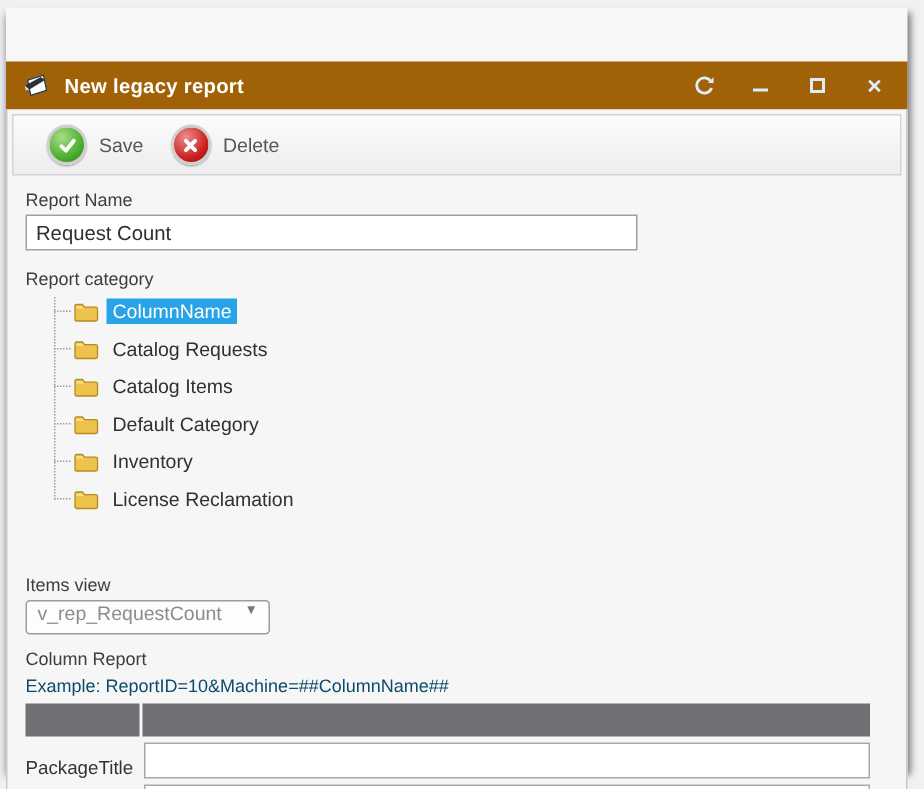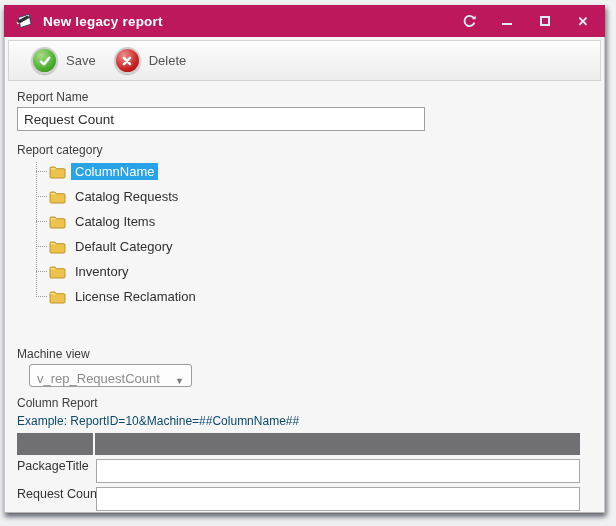--- a/index.html
+++ b/index.html
@@ -11,23 +11,23 @@
     overflow:hidden;
   }
   .window {
     position:absolute; left:4px; top:5px;
     width:601px; height:508px;
     background:#f7f7f7;
     box-shadow:0 4px 5px rgba(40,50,70,.55), 3px 3px 4px rgba(0,0,0,.25);
   }
   
   .titlebar {
-    height:32px; background:#be185d;
+    height:32px; background:#a16207;
     display:flex; align-items:center;
-    padding:0 10px; color:#fff;
+    padding:0 10px; color:#fff;margin-top:36px;
   }
   .title-icon { width:20px; height:18px; margin-right:9px; display:flex; }
   .titlebar-text { font-size:13.5px; font-weight:bold; letter-spacing:.2px; flex:1; }
   .win-controls { display:flex; align-items:center; gap:22px; margin-right:4px; }
   .win-btn { color:#dcecf9; cursor:pointer; display:flex; align-items:center; justify-content:center; width:16px; height:16px; }
   .min-glyph { width:10px; border-bottom:2px solid #dcecf9; margin-top:6px; }
   .max-glyph { width:10px; height:10px; border:2px solid #dcecf9; }
   .close-glyph { font-size:13px; font-weight:bold; line-height:1; }
   
   .frame {
@@ -70,33 +70,33 @@
   .tree-item { height:25px; display:flex; align-items:center; padding-left:11px; cursor:pointer; position:relative; }
   .tree-item::before { content:""; width:11px; border-top:1px dotted #9b9b9b; margin-right:2px; }
   .tree-item svg { flex:0 0 auto; margin-right:5px; }
   .tree-label { font-size:13px; color:#303030; padding:1px 4px; white-space:nowrap; }
   .tree-item.selected .tree-label { background:#28a3e8; color:#fff; }
   
   .lbl-view { margin-top:38px; }
   .dropdown {
     margin-top:3px; width:163px; height:23px;
     border:1px solid #9c9c9c; border-radius:3px; background:#fdfdfd;
-    display:flex; align-items:flex-end; padding:0 7px; cursor:pointer;margin-left:12px;
+    display:flex; align-items:flex-start; padding:0 7px; cursor:pointer;
   }
   .dropdown-value { flex:1; font-size:13px; color:#8c8c8c; white-space:nowrap; overflow:hidden; }
   .dropdown-arrow { font-size:9px; color:#7a7a7a; margin-left:4px; }
   
   .lbl-links { margin-top:9px; }
   .example-text { margin-top:4px; font-size:12px; color:#0c4a6e; }
   .grid { width:563px; }
   .grid-header { margin-top:5px; height:22px; display:flex; gap:2px; }
   .grid-header .hcell { background:#707074; }
   .hcell-left { width:76px; }
   .hcell-right { flex:1; }
-  .grid-row { margin-top:4px; height:24px; display:flex; align-items:flex-start; }
+  .grid-row { margin-top:4px; height:24px; display:flex; align-items:flex-end; }
   .row-label { width:79px; font-size:12.5px; color:#333; white-space:nowrap; }
   .row-input {
     flex:1; height:24px; border:1px solid #a8a8a8; background:#fff;
     font-family:"Liberation Sans", sans-serif; font-size:13px; color:#2f2f2f;
     padding:0 5px; outline:none;
   }
 </style>
 </head>
 <body>
 
@@ -193,21 +193,21 @@
         </div>
         <div class="tree-item">
           <svg width="17" height="14" viewBox="0 0 17 14">
             <path d="M1 3.2 q0-1.2 1.2-1.2 h3.8 l1.3 1.7 h7.5 q1.2 0 1.2 1.2 v6.9 q0 1.2-1.2 1.2 h-12.6 q-1.2 0-1.2-1.2 Z" fill="#edc34e" stroke="#b68c1e" stroke-width="0.9"></path>
             <path d="M1.8 3 h4 l1.2 1.6 h-5.2 Z" fill="#f7dd85"></path>
           </svg>
           <span class="tree-label">License Reclamation</span>
         </div>
       </div>
 
-      <div class="field-label lbl-view">Machine view</div>
+      <div class="field-label lbl-view">Items view</div>
       <div class="dropdown">
         <span class="dropdown-value">v_rep_RequestCount</span>
         <span class="dropdown-arrow">▼</span>
       </div>
 
       <div class="field-label lbl-links">Column Report</div>
       <div class="example-text">Example: ReportID=10&amp;Machine=##ColumnName##</div>
 
       <div class="grid">
         <div class="grid-header">

